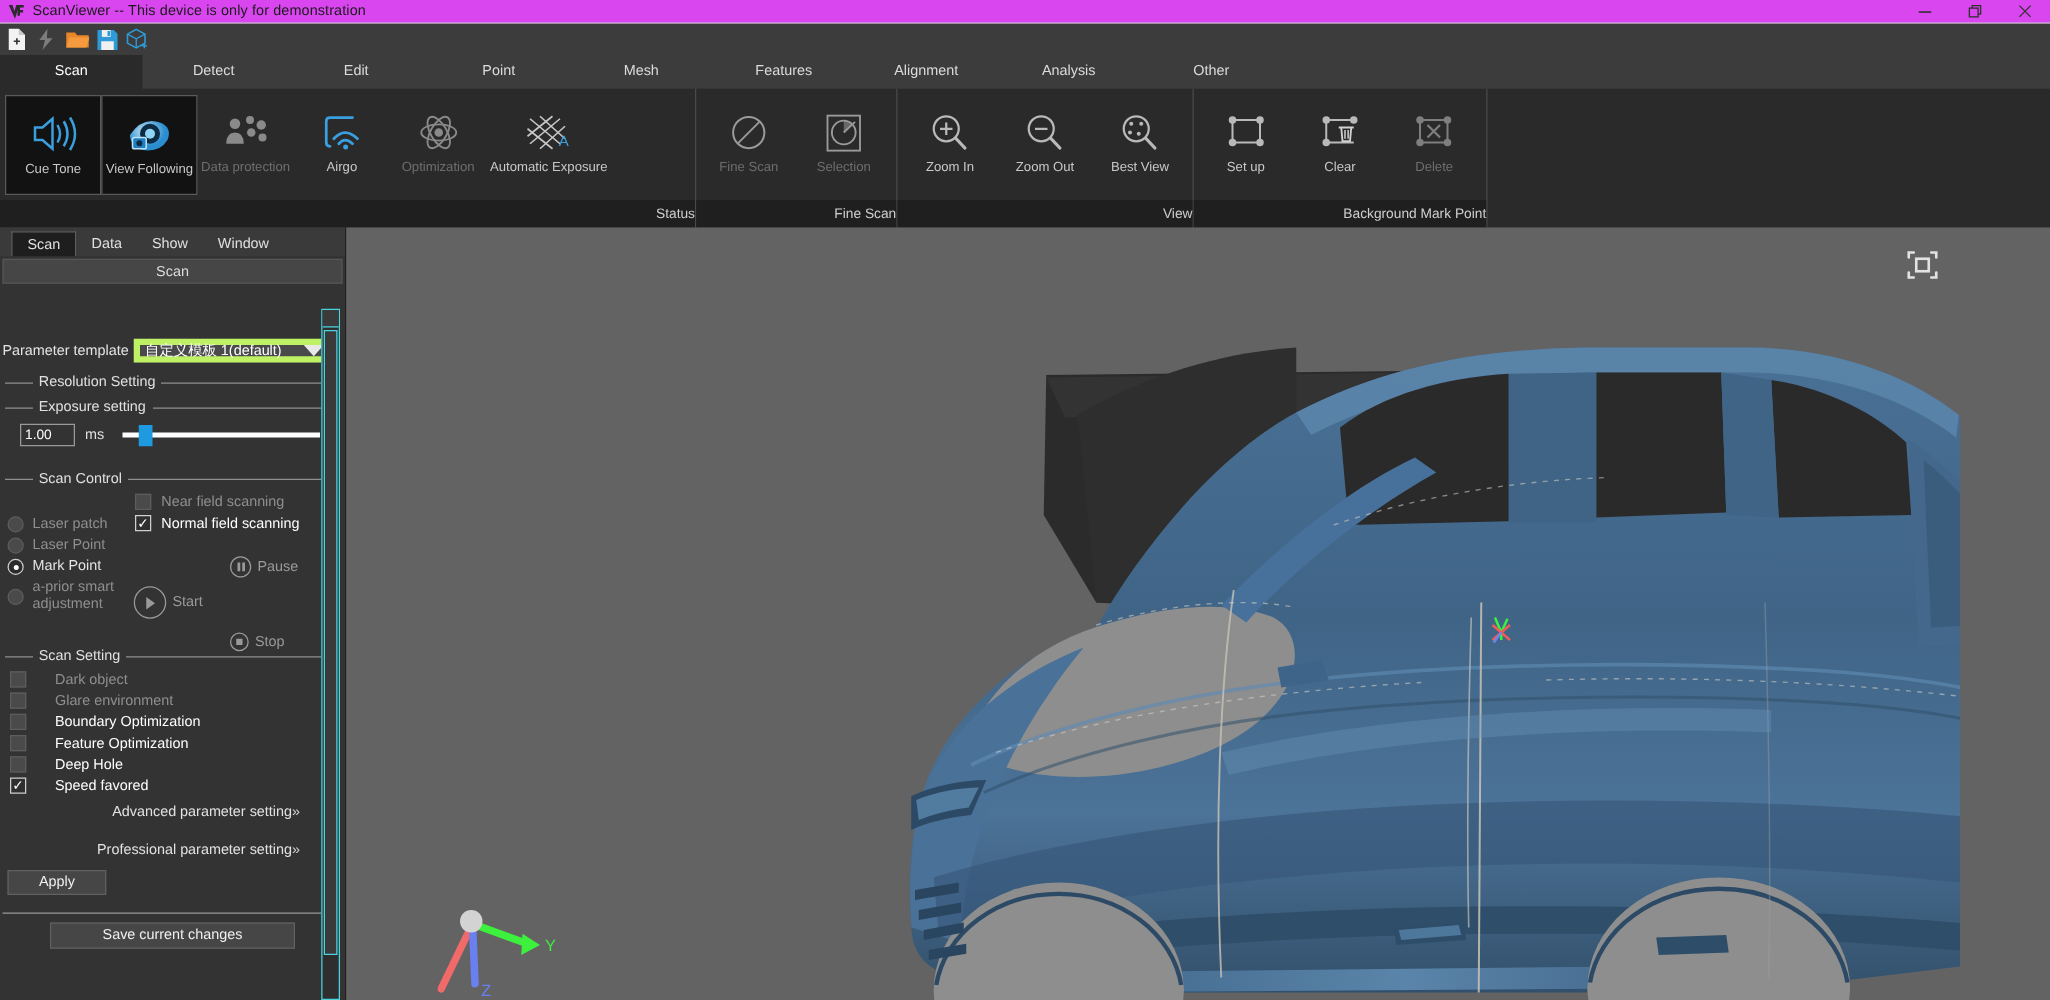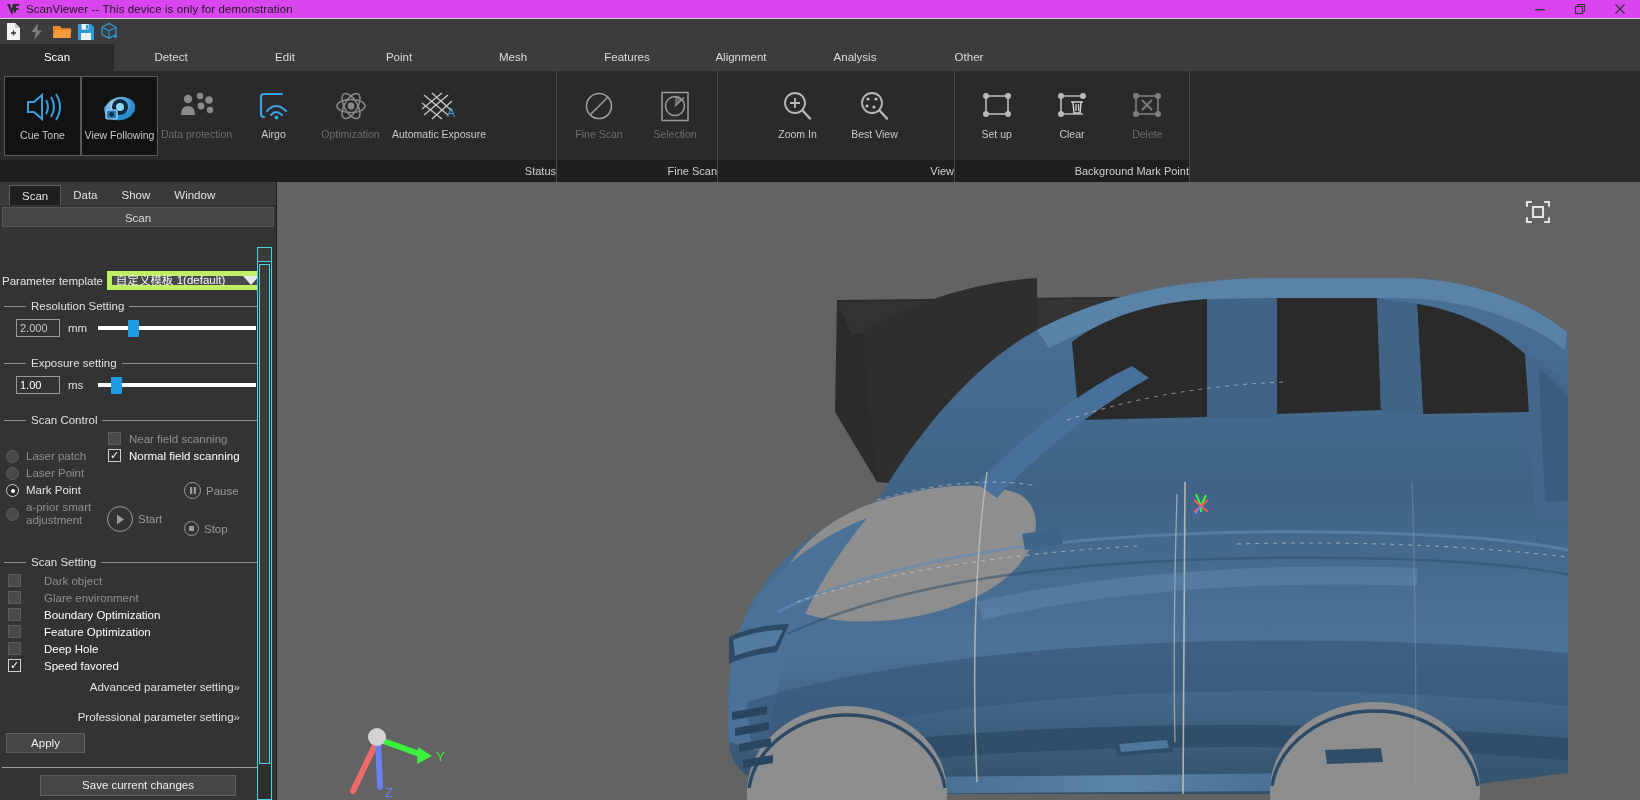--- a/index.html
+++ b/index.html
@@ -375,20 +375,30 @@
               <path d="M12 14 H22 M17 9 V19" stroke="#b9b9b9" stroke-width="1.8"></path>
               <path d="M24.5 21.5 L32 29.5" stroke="#b9b9b9" stroke-width="2.4" stroke-linecap="round"></path>
             </svg>
           </div>
           <div class="lbl">Zoom In</div>
         </div>
         <div class="ritem">
           <div class="ico">
             <svg width="40" height="34" viewBox="0 0 40 34">
               <circle cx="17" cy="14" r="10" fill="none" stroke="#b9b9b9" stroke-width="1.8"></circle>
+              <path d="M12 14 H22" stroke="#b9b9b9" stroke-width="1.8"></path>
+              <path d="M24.5 21.5 L32 29.5" stroke="#b9b9b9" stroke-width="2.4" stroke-linecap="round"></path>
+            </svg>
+          </div>
+          <div class="lbl">Zoom Out</div>
+        </div>
+        <div class="ritem">
+          <div class="ico">
+            <svg width="40" height="34" viewBox="0 0 40 34">
+              <circle cx="17" cy="14" r="10" fill="none" stroke="#b9b9b9" stroke-width="1.8"></circle>
               <circle cx="13" cy="10" r="1.6" fill="#b9b9b9"></circle>
               <circle cx="21" cy="10" r="1.6" fill="#b9b9b9"></circle>
               <circle cx="12" cy="17" r="1.6" fill="#b9b9b9"></circle>
               <circle cx="19" cy="18" r="1.6" fill="#b9b9b9"></circle>
               <path d="M24.5 21.5 L32 29.5" stroke="#b9b9b9" stroke-width="2.4" stroke-linecap="round"></path>
             </svg>
           </div>
           <div class="lbl">Best View</div>
         </div>
       </div>
@@ -458,30 +468,20 @@
       <div class="row-param">
         <div class="lab">Parameter template</div>
         <div class="combo">
           <span>自定义模板 1(default)</span>
           <span class="arrow"></span>
         </div>
       </div>
 
       <fieldset class="grp">
         <legend>Resolution Setting</legend>
-        <div class="grpbody">
-          <div class="sliderrow">
-            <div class="numbox">2.000</div>
-            <div class="unit">mm</div>
-            <div class="slider">
-              <div class="track"></div>
-              <div class="thumb" style="left:19%"></div>
-            </div>
-          </div>
-        </div>
       </fieldset>
 
       <fieldset class="grp">
         <legend>Exposure setting</legend>
         <div class="grpbody">
           <div class="sliderrow">
             <div class="numbox bright">1.00</div>
             <div class="unit">ms</div>
             <div class="slider">
               <div class="track"></div>
@@ -542,21 +542,21 @@
               <div class="tbtn">
                 <span class="circ" style="width:26px;height:26px">
                   <svg width="12" height="13" viewBox="0 0 12 13">
                       <path d="M3 1.5 L10 6.5 L3 11.5 Z" fill="#9a9a9a"></path>
                     </svg>
                 </span>
                 <span>Start</span>
               </div>
             </div>
 
-            <div class="transport" style="left:80px;top:93px">
+            <div class="transport" style="left:80px;top:115px">
               <div class="tbtn">
                 <span class="circ" style="width:15px;height:15px">
                   <svg width="7" height="7" viewBox="0 0 7 7">
                       <rect x="1" y="1" width="5" height="5" fill="#9a9a9a"></rect>
                     </svg>
                 </span>
                 <span>Stop</span>
               </div>
             </div>
           </div>

